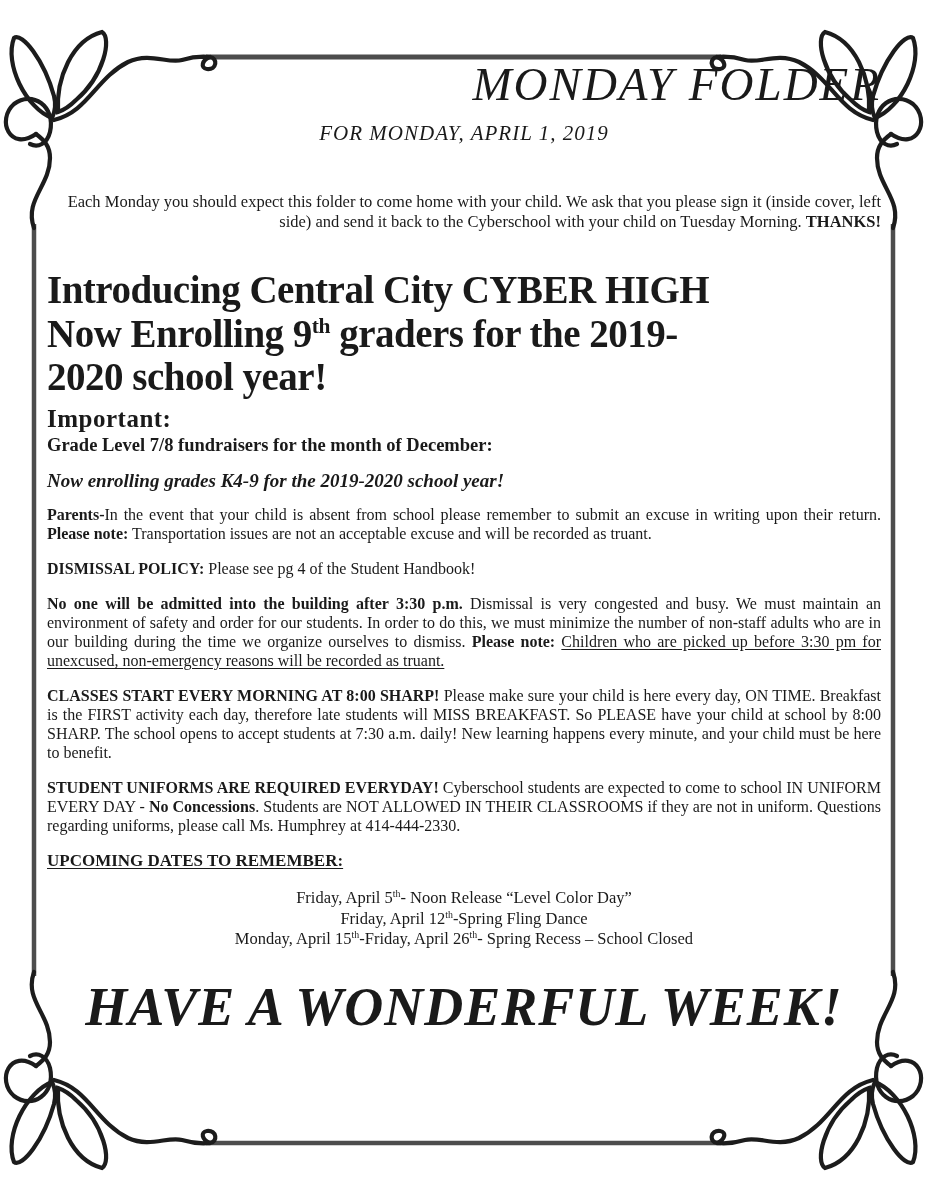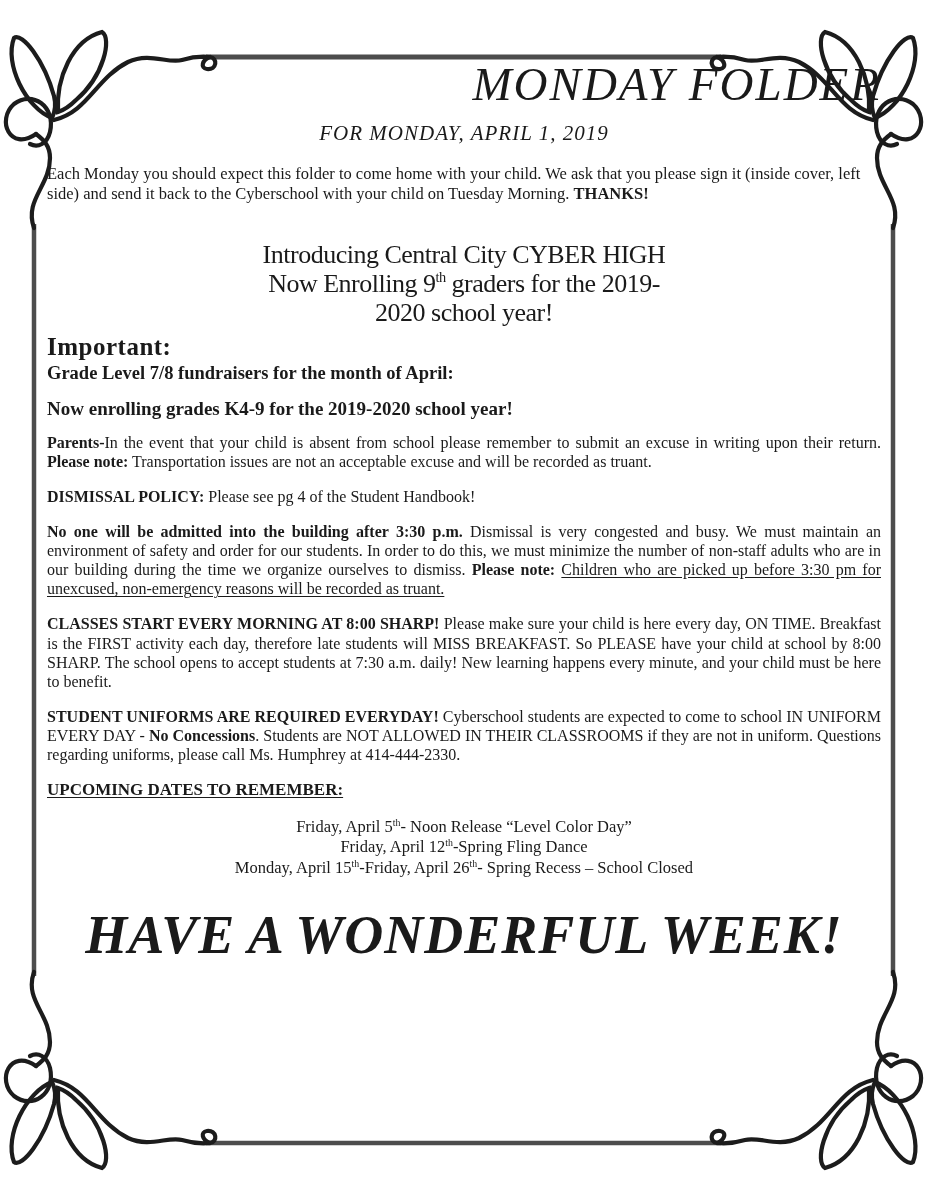--- a/index.html
+++ b/index.html
@@ -7,32 +7,32 @@
     width:927px;height:1200px;background:#ffffff;position:relative;
     font-family:"Liberation Serif", serif;color:#1a1a1a;overflow:hidden;
   }
   .frame-svg{position:absolute;left:0;top:0;z-index:3;pointer-events:none;}
   .content{position:absolute;left:47px;top:0;width:834px;z-index:1;}
 
   .title{margin-top:60px;text-align:right;font-style:italic;font-size:47px;
          line-height:1.05;letter-spacing:2px;font-weight:500;}
   .subtitle{margin-top:12px;text-align:center;font-style:italic;font-size:21px;letter-spacing:1px;}
 
-  .intro{margin-top:18px;font-size:16.5px;line-height:1.2;text-align:left;}
+  .intro{margin-top:46px;font-size:16.5px;line-height:1.2;text-align:right;}
 
-  .announce{margin-top:36px;text-align:center;font-weight:normal;font-size:26px;
+  .announce{margin-top:36px;text-align:left;font-weight:bold;font-size:39px;
             line-height:1.12;letter-spacing:-0.5px;}
   .announce sup{font-size:55%;vertical-align:super;line-height:0;}
 
   .important-h{margin-top:6px;font-weight:bold;font-size:25px;letter-spacing:0.5px;}
   .fund-h{margin-top:2px;font-weight:bold;font-size:18.5px;}
   .comic{margin:2px 0 0 40px;font-family:"DejaVu Sans Mono", monospace;
          font-weight:bold;font-size:13.5px;line-height:1.55;}
   .comic sup{font-size:62%;vertical-align:super;line-height:0;}
-  .enrolling{margin-top:14px;font-weight:bold;font-size:19px;}
+  .enrolling{margin-top:14px;font-weight:bold;font-size:19px;font-style:italic;}
 
   .para{margin-top:13px;font-size:16px;line-height:1.19;text-align:justify;}
   .para.tight{margin-top:8px;}
   .b{font-weight:bold;}
   .u{text-decoration:underline;text-underline-offset:2px;}
 
   .upcoming-h{margin-top:15px;font-weight:bold;font-size:17px;
               text-decoration:underline;text-underline-offset:2px;}
   .dates{margin-top:17px;font-weight:normal;font-size:16.5px;line-height:1.24;text-align:center;}
   .dates sup{font-size:60%;vertical-align:super;line-height:0;}
@@ -75,21 +75,21 @@
 <div class="content">
 
   <div class="title">MONDAY FOLDER</div>
   <div class="subtitle">FOR MONDAY, APRIL 1, 2019</div>
 
   <p class="intro"><span>Each Monday you should expect this folder to come home with your child.  We ask that you please sign it (inside cover, left side) and send it back to the Cyberschool with your child on Tuesday Morning.  </span><span class="b">THANKS!</span></p>
 
   <div class="announce"><span>Introducing Central City CYBER HIGH</span><br><span>Now Enrolling 9</span><sup>th</sup><span> graders for the 2019-</span><br><span>2020 school year!</span></div>
 
   <div class="important-h">Important:</div>
-  <div class="fund-h">Grade Level 7/8 fundraisers for the month of April:</div>
+  <div class="fund-h">Grade Level 7/8 fundraisers for the month of December:</div>
 
 
   <div class="enrolling">Now enrolling grades K4-9 for the 2019-2020 school year!</div>
 
   <p class="para"><span class="b">Parents-</span><span>In the event that your child is absent from school please remember to submit an excuse in writing upon their return. </span><span class="b">Please note:</span><span> Transportation issues are not an acceptable excuse and will be recorded as truant.</span></p>
 
   <p class="para"><span class="b">DISMISSAL POLICY:</span><span> Please see pg 4 of the Student Handbook!</span></p>
 
   <p class="para tight"><span class="b">No one will be admitted into the building after 3:30 p.m.</span><span>  Dismissal is very congested and busy.  We must maintain an environment of safety and order for our students.  In order to do this, we must minimize the number of non-staff adults who are in our building during the time we organize ourselves to dismiss.  </span><span class="b">Please note: </span><span class="u">Children who are picked up before 3:30 pm for unexcused, non-emergency reasons will be recorded as truant.</span></p>
 

